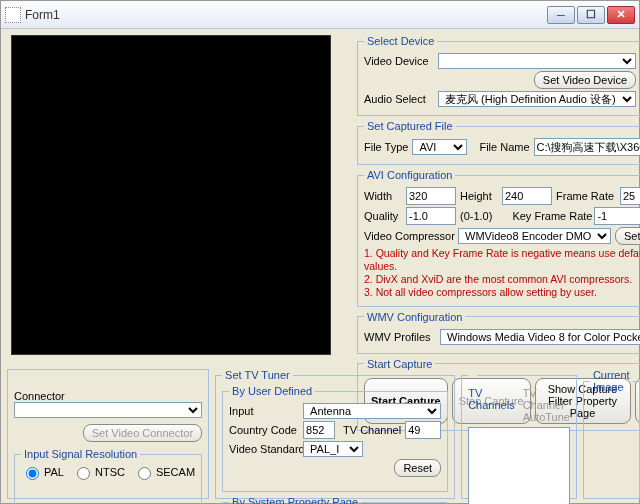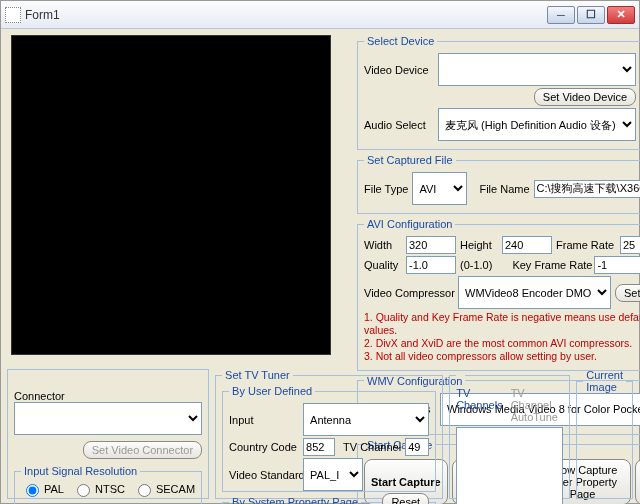--- a/index.html
+++ b/index.html
@@ -13,21 +13,21 @@
 .win-btn { width: 28px; height: 18px; border: 1px solid #7a8aa5; border-radius: 2px; background: linear-gradient(#f5f8fd,#c8d5ea); display:flex;align-items:center;justify-content:center; color:#2a3a5a; font-weight:bold; }
 .win-btn.close { background: linear-gradient(#f08080,#d43c3c); border-color:#a52a2a; color:#fff; }
 .content { position: absolute; top: 28px; left: 0; right: 0; bottom: 0; padding: 6px; }
 .preview { position: absolute; top: 6px; left: 10px; width: 320px; height: 320px; background: #000; border: 1px solid #333; }
 fieldset { border: 1px solid #a8c0e0; padding: 4px 6px 6px; margin: 0; }
 fieldset > legend { color: #1a4aa8; font-size: 11px; padding: 0 3px; }
 .right-col { position: absolute; top: 6px; left: 340px; right: 8px; padding-left: 16px; }
 .frow { display: flex; align-items: center; margin: 2px 0; gap: 4px; }
 .lbl { white-space: nowrap; }
 select, input[type=text] { border: 1px solid #7f9db9; background: #fff; height: 18px; font-size: 11px; padding: 0 2px; }
-select { height: 33px; }
+select { height: 16px; }
 button { background: linear-gradient(#fdfdfd,#e5e4dd); border: 1px solid #8b8b83; border-radius: 8px; padding: 2px 8px; font-size: 11px; }
 button:disabled { color: #999; }
 .red-note { color: #c00000; font-size: 10.5px; line-height: 1.25; }
 .avi-grid .lbl { width: 38px; }
 .avi-grid input { width: 50px; text-align: left; }
 .start-row { display:flex; gap:4px; margin-top:4px; }
 .start-row button { flex: 0 0 auto; padding: 4px 6px; }
 .bottom { position: absolute; left: 6px; right: 6px; top: 340px; bottom: 4px; display: flex; gap: 6px; }
 .bottom fieldset { height: 100%; }
 .tab-like { display:flex; gap:8px; font-size:11px; margin: 2px 0 4px; }
@@ -167,21 +167,21 @@
         <fieldset>
           <legend>By User Defined</legend>
           <div class="frow">
               <span class="lbl" style="width:70px">Input</span>
               <select style="flex:1"><option>Antenna</option></select>
             </div>
           <div class="frow">
               <span class="lbl" style="width:70px">Country Code</span>
               <input type="text" style="width: 32px;" value="852">
               <span class="lbl" style="margin-left:4px">TV Channel</span>
-              <input type="text" style="width: 24px;" value="49">
+              <input type="text" style="width: 36px;" value="49">
             </div>
           <div class="frow">
               <span class="lbl" style="width:70px">Video Standard</span>
               <select style="width:60px"><option>PAL_I</option></select>
             </div>
           <div class="frow" style="justify-content:flex-end">
               <button>Reset</button>
             </div>
         </fieldset>
         <fieldset style="margin-top:4px">

